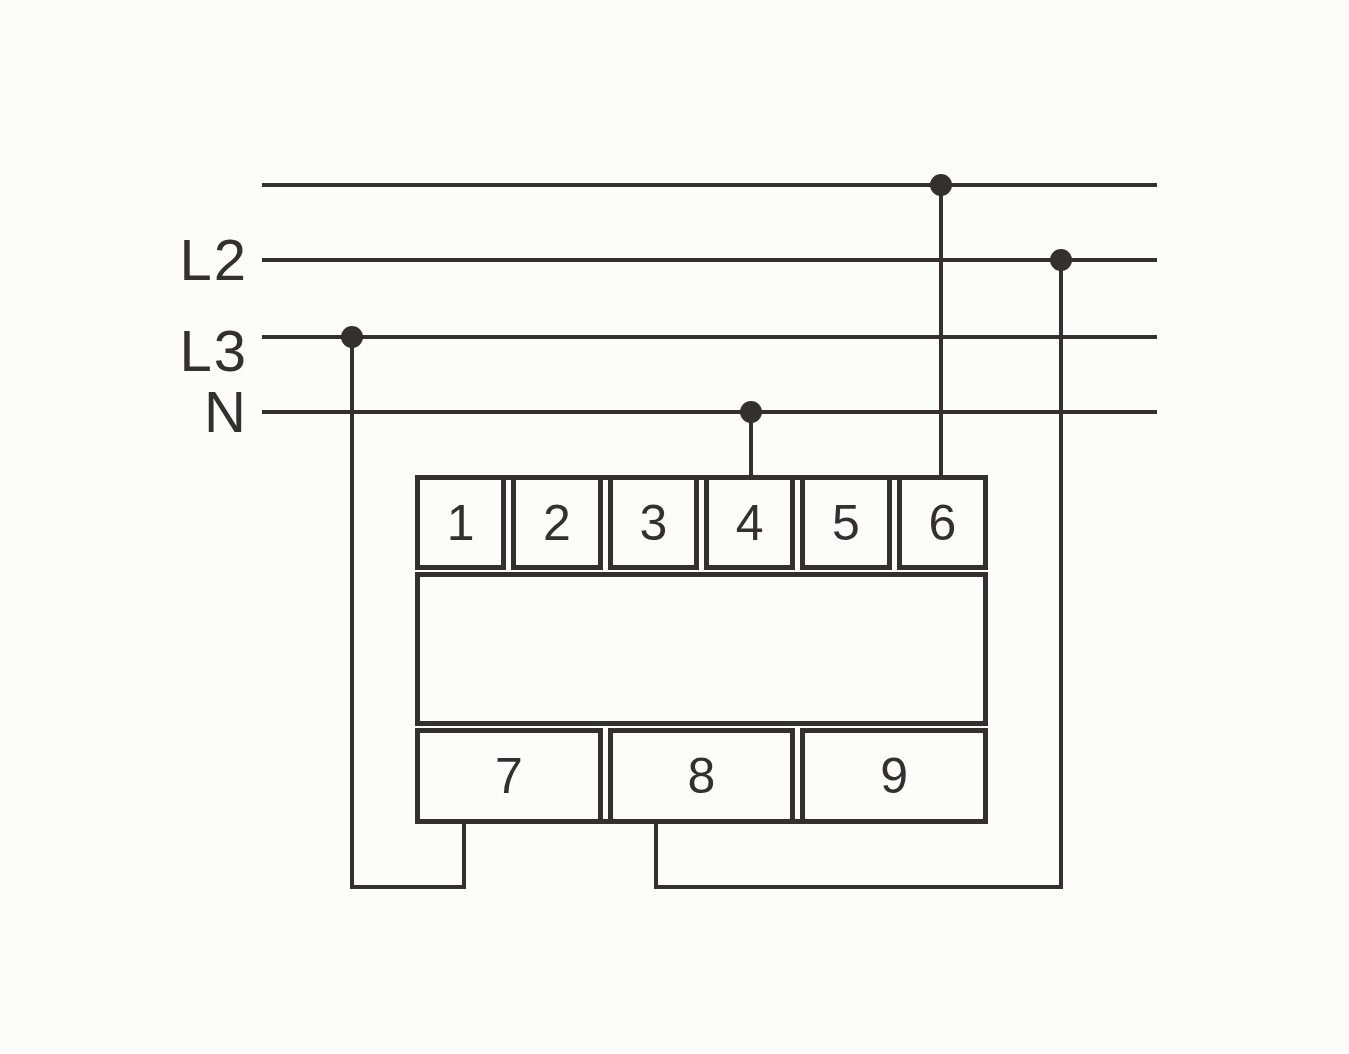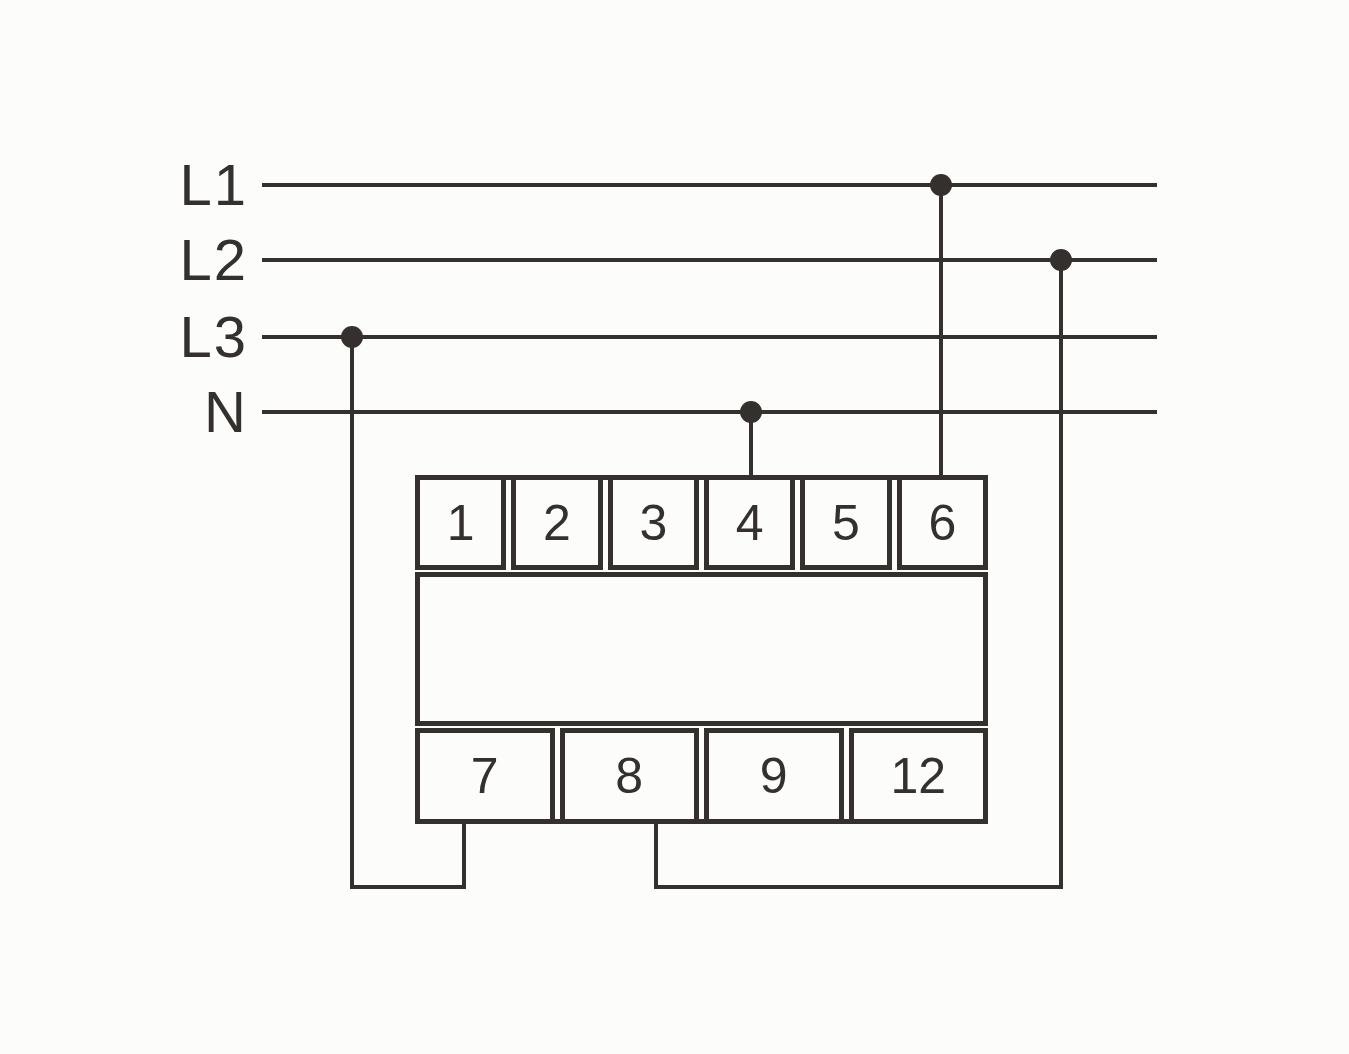--- a/index.html
+++ b/index.html
@@ -18,21 +18,21 @@
   
   .h-wire{position:absolute;height:4px;background:var(--stroke);}
   .v-wire{position:absolute;width:4px;background:var(--stroke);}
   .bus-label{
     position:absolute;left:0;width:248px;height:68px;line-height:68px;
     text-align:right;font-size:58px;color:var(--stroke);
     letter-spacing:2px;
   }
   .lbl-l1{top:151px;}
   .lbl-l2{top:226px;}
-  .lbl-l3{top:303px;}
+  .lbl-l3{top:317px;}
   .lbl-n{top:378px;}
   .bus-l1{top:183px;left:262px;width:895px;}
   .bus-l2{top:258px;left:262px;width:895px;}
   .bus-l3{top:335px;left:262px;width:895px;}
   .bus-n{top:410px;left:262px;width:895px;}
   
   .dot{position:absolute;width:22px;height:22px;border-radius:50%;background:var(--stroke);}
   .dot-l1{left:930px;top:174px;}
   .dot-l2{left:1050px;top:249px;}
   .dot-l3{left:341px;top:326px;}
@@ -64,21 +64,20 @@
   .device-body{
     position:absolute;left:415px;top:572px;width:573px;height:154px;
     border:5px solid var(--stroke);box-sizing:border-box;background:var(--bg);
   }
 </style>
 </head>
 <body>
 
 <div class="canvas">
 
-  <div class="bus-label lbl-l1">L1</div>
   <div class="bus-label lbl-l2">L2</div>
   <div class="bus-label lbl-l3">L3</div>
   <div class="bus-label lbl-n">N</div>
 
   <div class="h-wire bus-l1"></div>
   <div class="h-wire bus-l2"></div>
   <div class="h-wire bus-l3"></div>
   <div class="h-wire bus-n"></div>
 
   <div class="v-wire w-l1-t6"></div>
@@ -104,17 +103,16 @@
     <div class="cell">6</div>
   </div>
   <div class="edge-bar bar-top"></div>
 
   <div class="device-body"></div>
 
   <div class="strip strip-bottom">
     <div class="cell">7</div>
     <div class="cell">8</div>
     <div class="cell">9</div>
-    <div class="cell">12</div>
   </div>
   <div class="edge-bar bar-bottom"></div>
 
 </div>
 
 </body></html>

